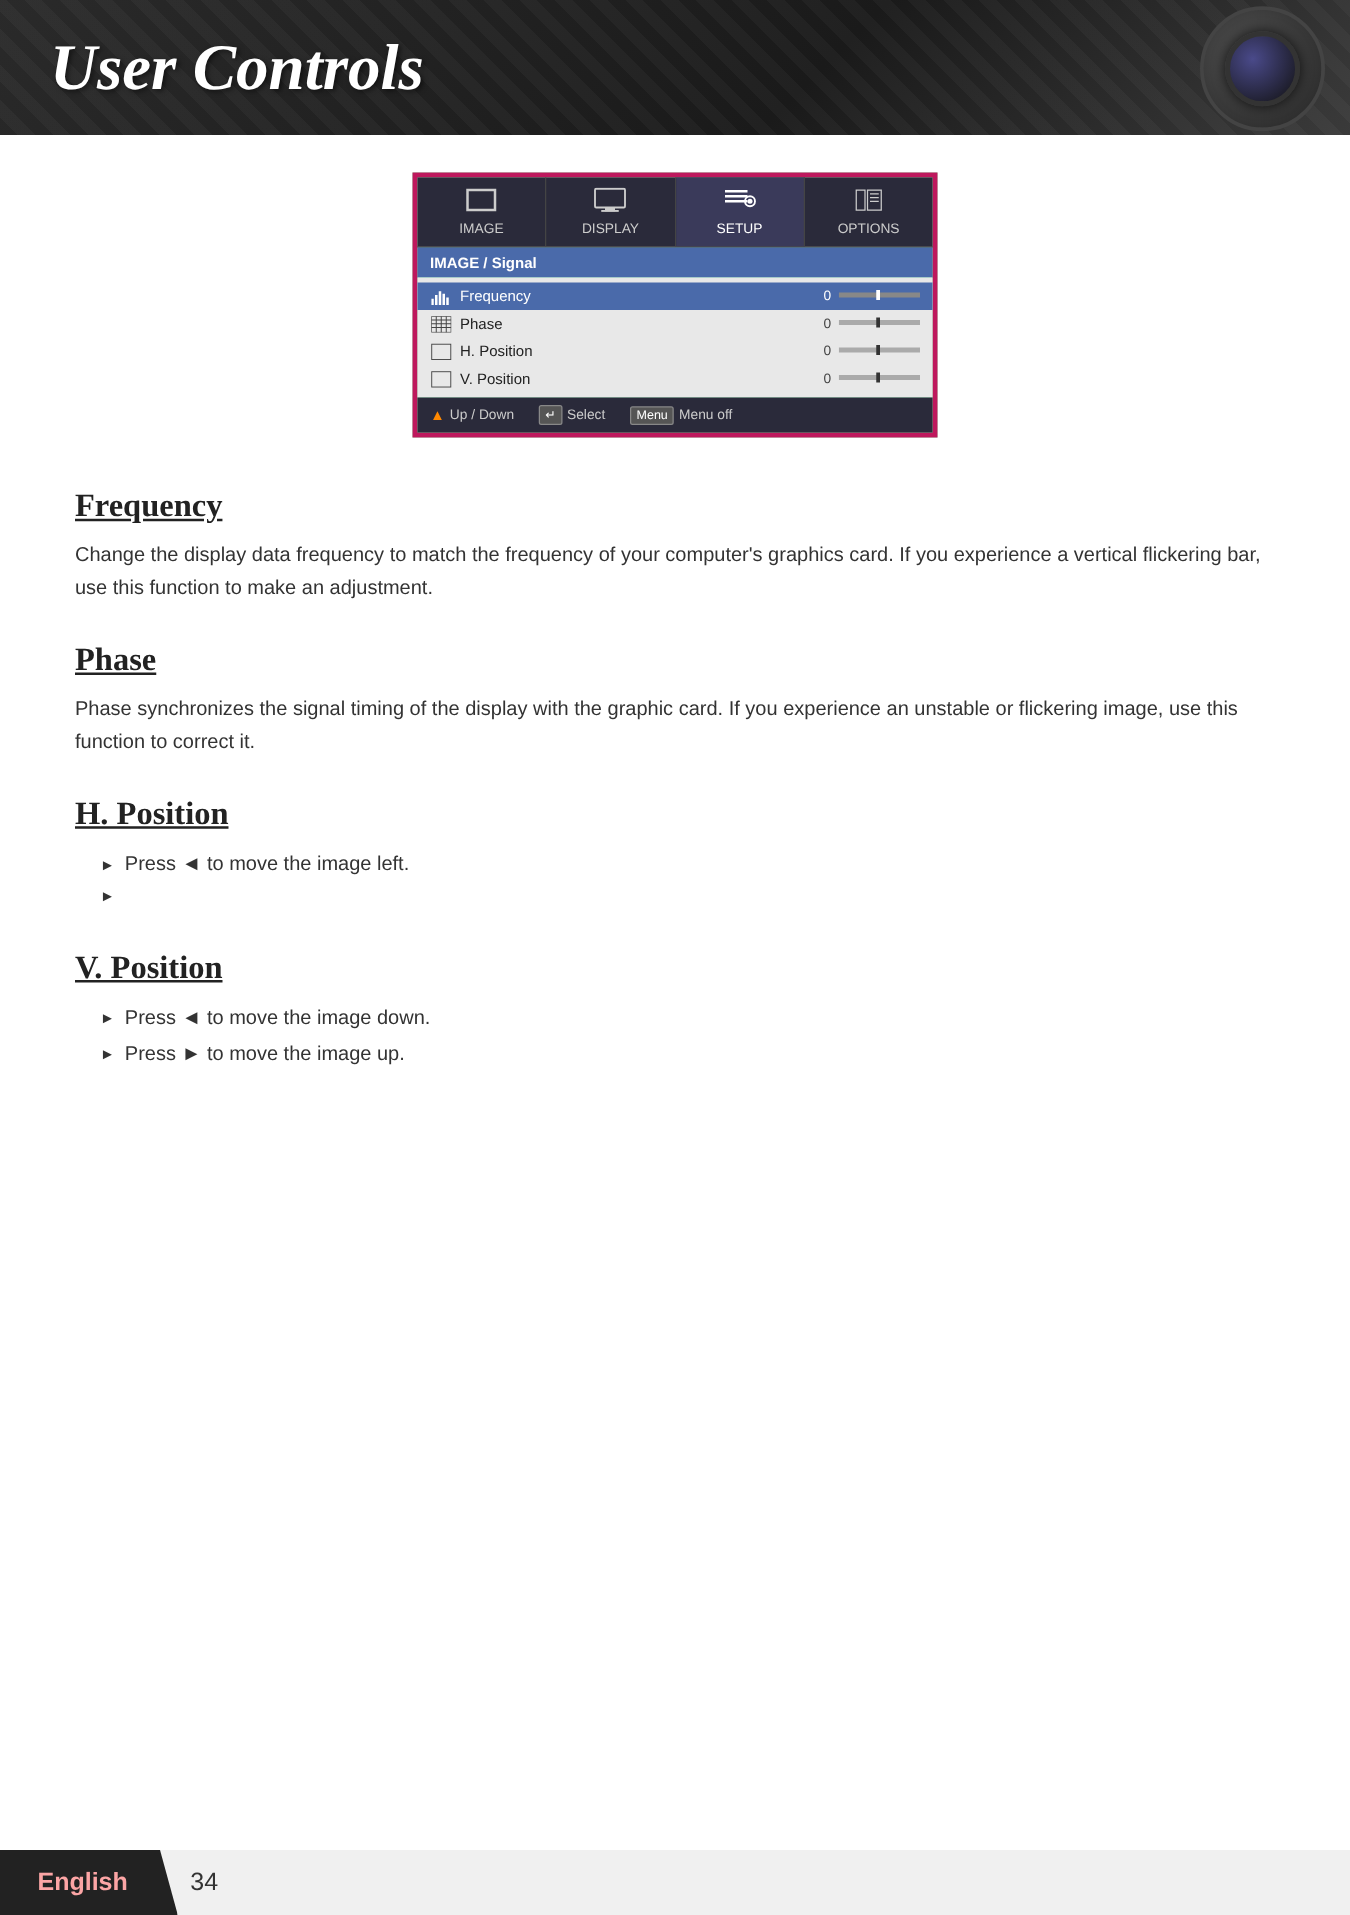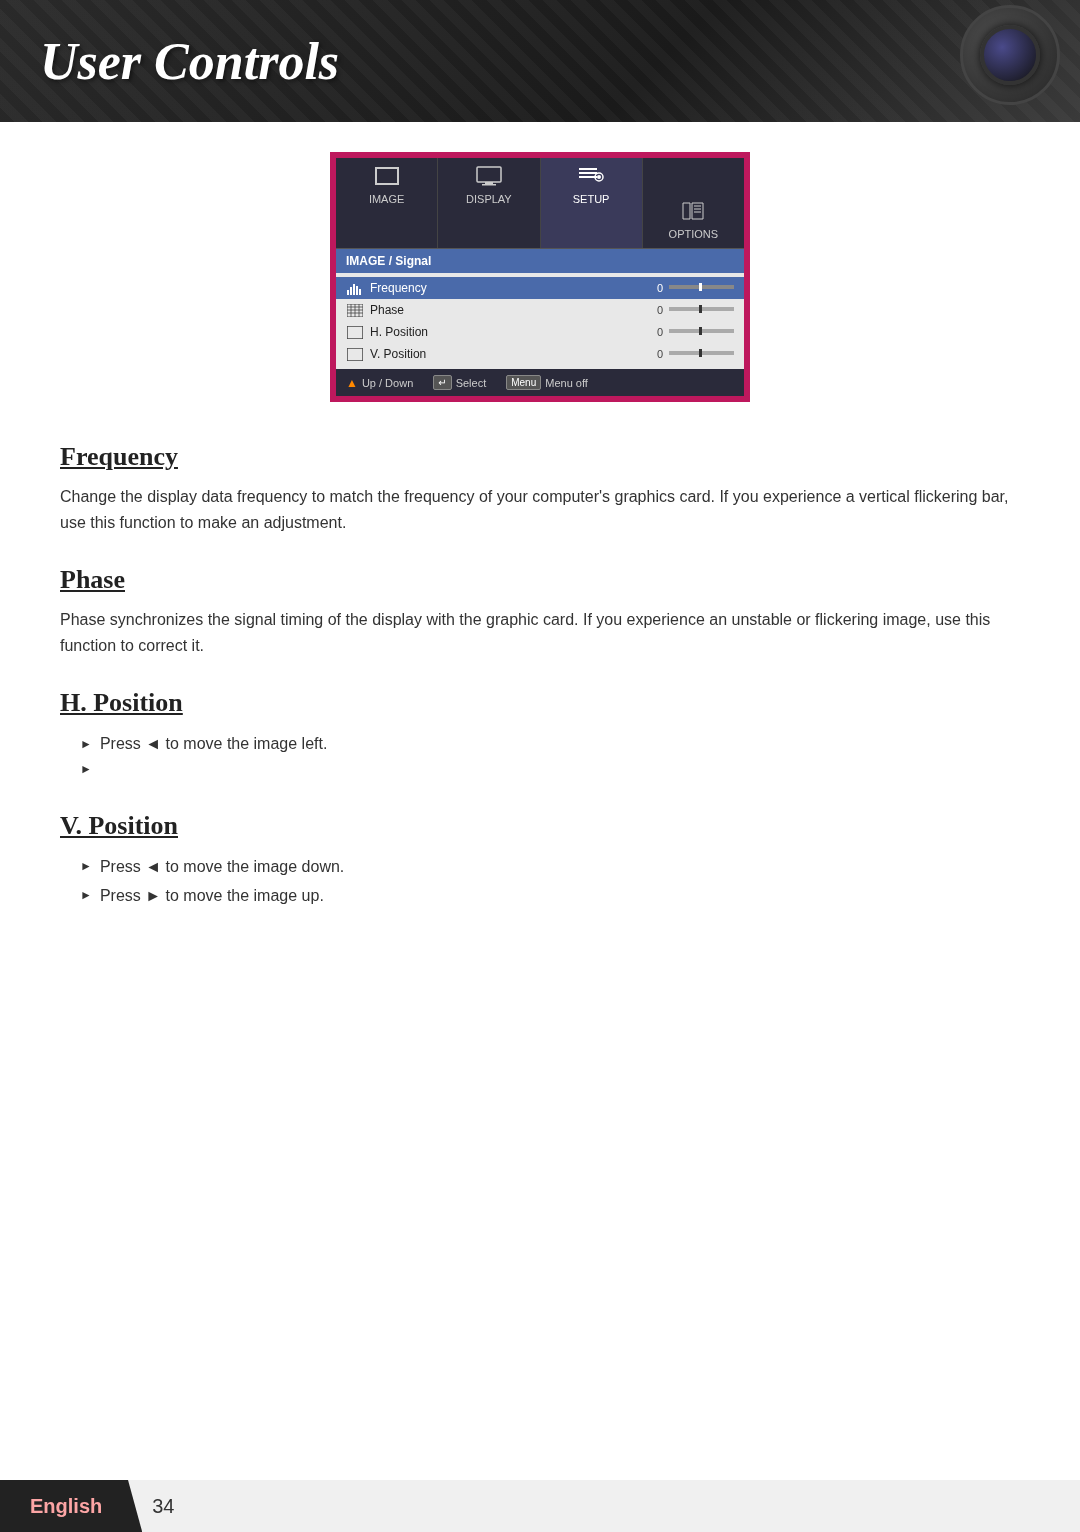--- a/index.html
+++ b/index.html
@@ -8,21 +8,21 @@
       width: 1080px;
       min-height: 1532px;
       background: #ffffff;
       font-family: Georgia, 'Times New Roman', serif;
       position: relative;
     }
 
     
     .header-banner {
       width: 100%;
-      height: 122px;
+      height: 108px;
       background: linear-gradient(135deg, #2a2a2a 0%, #1a1a1a 60%, #3a3a3a 100%);
       position: relative;
       overflow: hidden;
       display: flex;
       align-items: center;
       padding-left: 40px;
     }
 
     .header-banner::before {
       content: '';
@@ -89,21 +89,21 @@
     
     .osd-container {
       display: flex;
       justify-content: center;
       margin-bottom: 40px;
     }
 
     .osd-menu {
       width: 420px;
       background: #86efac;
-      border: 6px solid #be185d;
+      border: 4px solid #be185d;
       font-family: Arial, sans-serif;
       font-size: 13px;
     }
 
     .osd-tabs {
       display: flex;
       background: #2a2a3a;
       border-bottom: 1px solid #555;
     }
 
@@ -111,21 +111,20 @@
       flex: 1;
       padding: 8px 4px;
       text-align: center;
       color: #ccc;
       font-size: 11px;
       border-right: 1px solid #444;
     }
 
     .osd-tab:last-child {
       border-right: none;
-      margin-top: 35px;
     }
 
     .osd-tab.active {
       background: #3a3a5a;
       color: #fff;
     }
 
     .osd-tab-icon {
       display: block;
       font-size: 18px;

